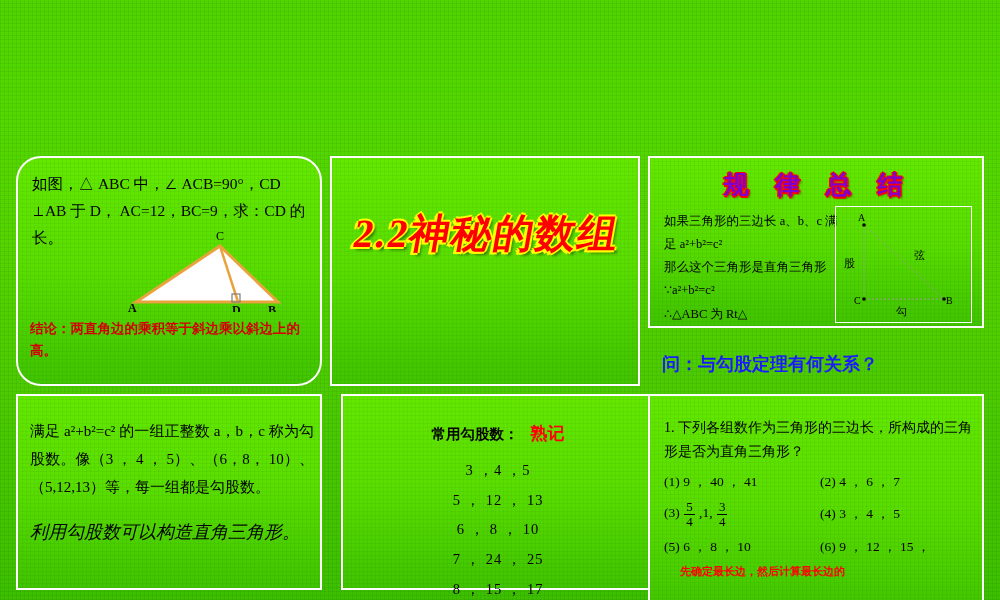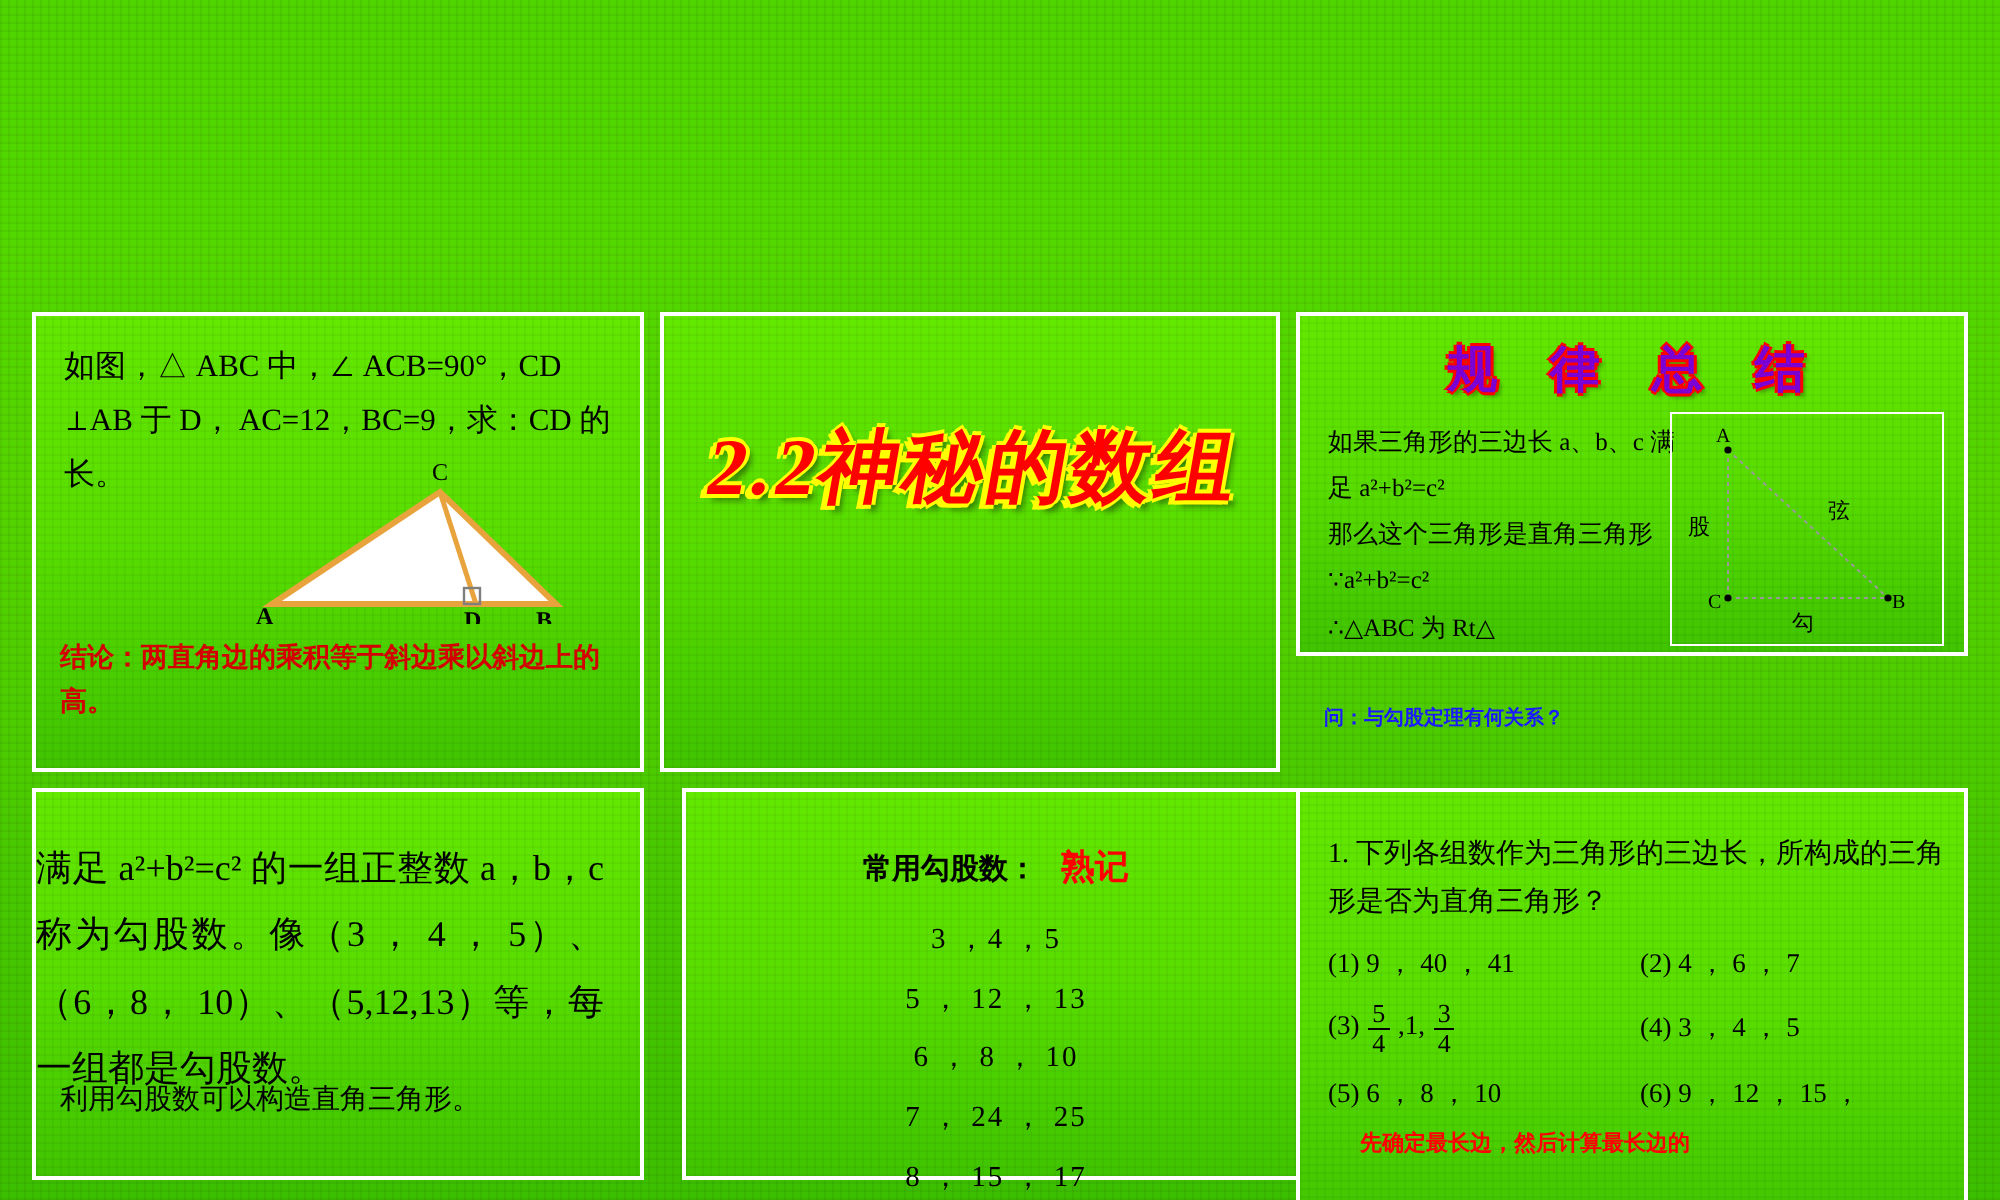--- a/index.html
+++ b/index.html
@@ -10,48 +10,48 @@
       repeating-linear-gradient(90deg, rgba(0,0,0,0.05) 0 1px, rgba(0,0,0,0) 1px 4px),
       linear-gradient(180deg,#4fd400 0%, #52d800 18%, #55d400 40%, #49c900 70%, #3cbf00 100%);
   }
   .panel{position:absolute;background:
       repeating-linear-gradient(0deg, rgba(0,0,0,0.04) 0 1px, rgba(0,0,0,0) 1px 4px),
       repeating-linear-gradient(90deg, rgba(0,0,0,0.04) 0 1px, rgba(0,0,0,0) 1px 4px),
       linear-gradient(180deg,#63e800 0%, #58dd00 50%, #3fc400 100%);
     border:2px solid #ffffff;box-sizing:border-box;}
 
   
-  #p-tl{left:16px;top:156px;width:306px;height:230px;}
+  #p-tl{left:16px;top:156px;width:306px;height:230px;border-radius:25px;}
   .tl-text{position:absolute;left:14px;top:12px;width:280px;font-size:15.5px;color:#000;line-height:1.75;}
   .tl-concl{position:absolute;left:12px;top:160px;width:285px;font-size:13.5px;color:#d40000;line-height:1.6;font-weight:bold;}
 
   
   #fig-tl{position:absolute;left:110px;top:64px;width:170px;height:90px;}
 
   
   #p-tm{left:330px;top:156px;width:310px;height:230px;}
   .wordart{position:absolute;left:0;top:48px;width:310px;text-align:center;
     font-family:"Liberation Serif",serif;font-weight:bold;font-size:40px;color:#ff0000;
     letter-spacing:2px;transform:skewX(-10deg);
     text-shadow: -2px 0 0 #ffff00, 2px 0 0 #ffff00, 0 -2px 0 #ffff00, 0 2px 0 #ffff00,
                  -3px 2px 0 #ffff00, 3px 3px 3px rgba(0,0,0,0.45);}
 
   
   #p-tr{left:648px;top:156px;width:336px;height:172px;}
   .tr-title{position:absolute;left:0;top:10px;width:336px;text-align:center;
     font-size:25px;font-weight:bold;color:#7a00d4;letter-spacing:10px;
     text-shadow:-1.5px 0 0 #ff0000,1.5px 0 0 #ff0000,0 -1.5px 0 #ff0000,0 1.5px 0 #ff0000, 2px 2px 2px rgba(0,0,0,0.35);}
   .tr-body{position:absolute;left:14px;top:52px;width:180px;font-size:12.5px;color:#000;line-height:1.85;}
-  .tr-q{position:absolute;left:12px;top:194px;width:320px;font-size:10px;color:#1a1aff;font-weight:bold;}
+  .tr-q{position:absolute;left:12px;top:194px;width:320px;font-size:18px;color:#1a1aff;font-weight:bold;}
   #fig-tr{position:absolute;right:10px;top:48px;width:135px;height:115px;border:1.5px solid #ffffff;background:rgba(255,255,255,0.0);}
 
   
   #p-bl{left:16px;top:394px;width:306px;height:196px;}
-  .bl-text{position:absolute;left:0;top:22px;width:284px;font-size:18px;color:#000;line-height:1.85;text-align:justify;}
-  .bl-last{position:absolute;left:12px;top:145px;width:284px;font-size:14px;color:#000;}
+  .bl-text{position:absolute;left:12px;top:22px;width:284px;font-size:15px;color:#000;line-height:1.85;text-align:justify;}
+  .bl-last{position:absolute;left:12px;top:124px;width:284px;font-size:18px;color:#000;font-style:italic;}
 
   
   #p-bm{left:341px;top:394px;width:310px;height:196px;}
   .bm-head{position:absolute;left:0;top:26px;width:310px;text-align:center;font-size:14.5px;color:#000;font-weight:bold;}
   .bm-head .em{color:#ff0000;font-size:17px;margin-left:12px;}
   .bm-rows{position:absolute;left:0;top:60px;width:310px;text-align:center;font-size:14.5px;color:#000;line-height:2.05;letter-spacing:1px;}
 
   
   #p-br{left:648px;top:394px;width:336px;height:227px;}
   .br-q{position:absolute;left:14px;top:20px;width:310px;font-size:14px;color:#000;line-height:1.7;}

